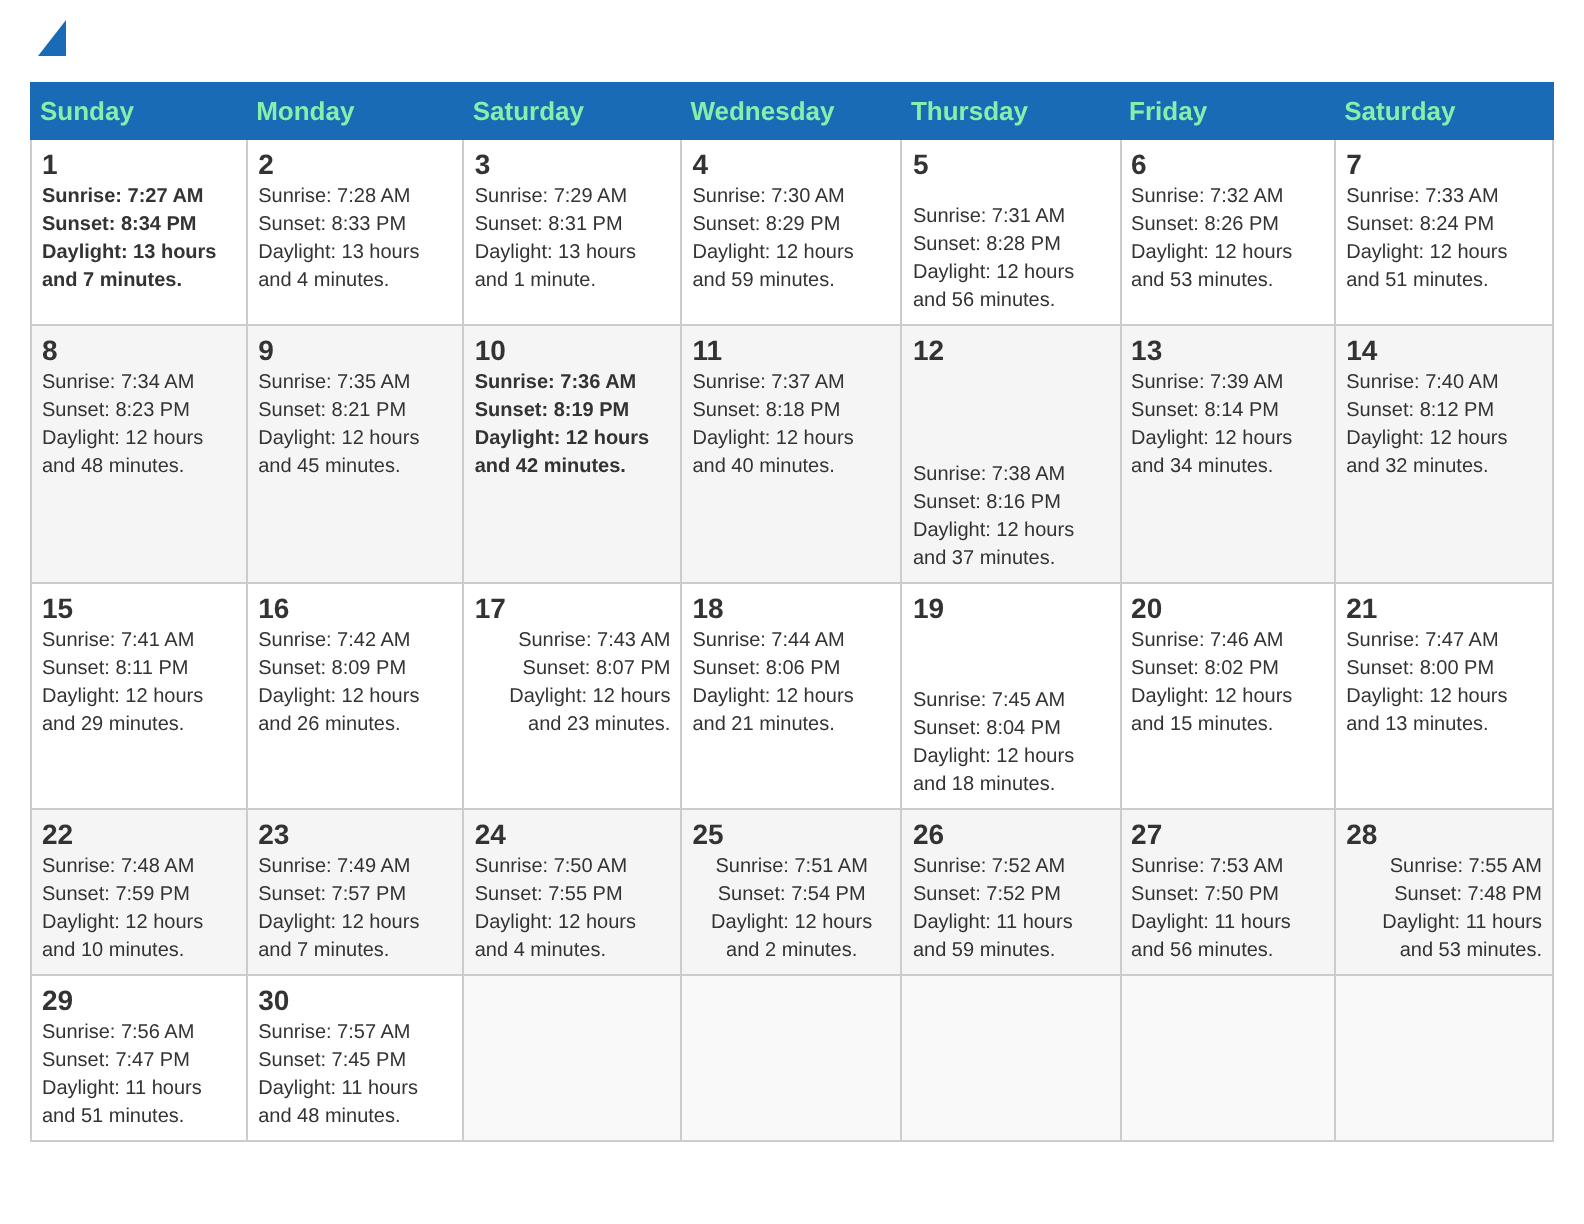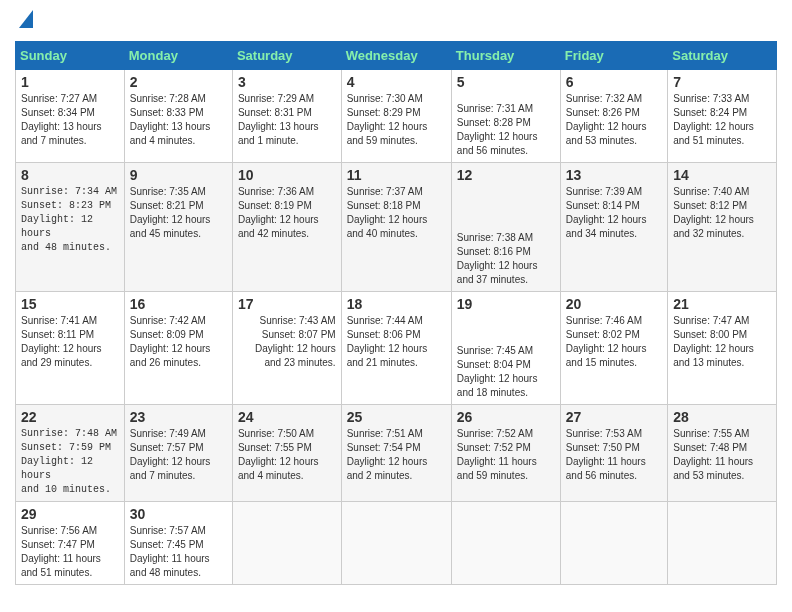--- a/index.html
+++ b/index.html
@@ -119,21 +119,21 @@
         <th>Wednesday</th>
         <th>Thursday</th>
         <th>Friday</th>
         <th>Saturday</th>
       </tr>
   </thead>
   <tbody id="calendar-body">
   <tr>
         <td>
           <span class="day-num">1</span>
-          <div class="day-info" style="white-space: pre-line;">Sunrise: 7:27 AM
+          <div class="day-info" style="white-space: pre-line; font-weight: bold;">Sunrise: 7:27 AM
 Sunset: 8:34 PM
 Daylight: 13 hours
 and 7 minutes.</div>
         </td>
         <td>
           <span class="day-num">2</span>
           <div class="day-info" style="white-space: pre-line;">Sunrise: 7:28 AM
 Sunset: 8:33 PM
 Daylight: 13 hours
 and 4 minutes.</div>
@@ -170,35 +170,35 @@
           <span class="day-num">7</span>
           <div class="day-info" style="white-space: pre-line;">Sunrise: 7:33 AM
 Sunset: 8:24 PM
 Daylight: 12 hours
 and 51 minutes.</div>
         </td>
       </tr>
       <tr>
         <td>
           <span class="day-num">8</span>
-          <div class="day-info" style="white-space: pre-line; font-family: Liberation Mono, monospace;">Sunrise: 7:34 AM
+          <div class="day-info" style="white-space: pre-line;">Sunrise: 7:34 AM
 Sunset: 8:23 PM
 Daylight: 12 hours
 and 48 minutes.</div>
         </td>
         <td>
           <span class="day-num">9</span>
           <div class="day-info" style="white-space: pre-line;">Sunrise: 7:35 AM
 Sunset: 8:21 PM
 Daylight: 12 hours
 and 45 minutes.</div>
         </td>
         <td>
           <span class="day-num">10</span>
-          <div class="day-info" style="white-space: pre-line;">Sunrise: 7:36 AM
+          <div class="day-info" style="white-space: pre-line; font-weight: bold;">Sunrise: 7:36 AM
 Sunset: 8:19 PM
 Daylight: 12 hours
 and 42 minutes.</div>
         </td>
         <td>
           <span class="day-num">11</span>
           <div class="day-info" style="white-space: pre-line;">Sunrise: 7:37 AM
 Sunset: 8:18 PM
 Daylight: 12 hours
 and 40 minutes.</div>
@@ -272,63 +272,63 @@
           <span class="day-num">21</span>
           <div class="day-info" style="white-space: pre-line;">Sunrise: 7:47 AM
 Sunset: 8:00 PM
 Daylight: 12 hours
 and 13 minutes.</div>
         </td>
       </tr>
       <tr>
         <td>
           <span class="day-num">22</span>
-          <div class="day-info" style="white-space: pre-line; font-family: Liberation Mono, monospace;">Sunrise: 7:48 AM
+          <div class="day-info" style="white-space: pre-line;">Sunrise: 7:48 AM
 Sunset: 7:59 PM
 Daylight: 12 hours
 and 10 minutes.</div>
         </td>
         <td>
           <span class="day-num">23</span>
           <div class="day-info" style="white-space: pre-line;">Sunrise: 7:49 AM
 Sunset: 7:57 PM
 Daylight: 12 hours
 and 7 minutes.</div>
         </td>
         <td>
           <span class="day-num">24</span>
           <div class="day-info" style="white-space: pre-line;">Sunrise: 7:50 AM
 Sunset: 7:55 PM
 Daylight: 12 hours
 and 4 minutes.</div>
         </td>
         <td>
           <span class="day-num">25</span>
-          <div class="day-info" style="white-space: pre-line;">Sunrise: 7:51 AM
+          <div class="day-info" style="white-space: pre-line; text-align: center;">Sunrise: 7:51 AM
 Sunset: 7:54 PM
 Daylight: 12 hours
 and 2 minutes.</div>
         </td>
         <td>
           <span class="day-num">26</span>
           <div class="day-info" style="white-space: pre-line;">Sunrise: 7:52 AM
 Sunset: 7:52 PM
 Daylight: 11 hours
 and 59 minutes.</div>
         </td>
         <td>
           <span class="day-num">27</span>
           <div class="day-info" style="white-space: pre-line;">Sunrise: 7:53 AM
 Sunset: 7:50 PM
 Daylight: 11 hours
 and 56 minutes.</div>
         </td>
         <td>
           <span class="day-num">28</span>
-          <div class="day-info" style="white-space: pre-line;">Sunrise: 7:55 AM
+          <div class="day-info" style="white-space: pre-line; text-align: right;">Sunrise: 7:55 AM
 Sunset: 7:48 PM
 Daylight: 11 hours
 and 53 minutes.</div>
         </td>
       </tr>
       <tr>
         <td>
           <span class="day-num">29</span>
           <div class="day-info" style="white-space: pre-line;">Sunrise: 7:56 AM
 Sunset: 7:47 PM

